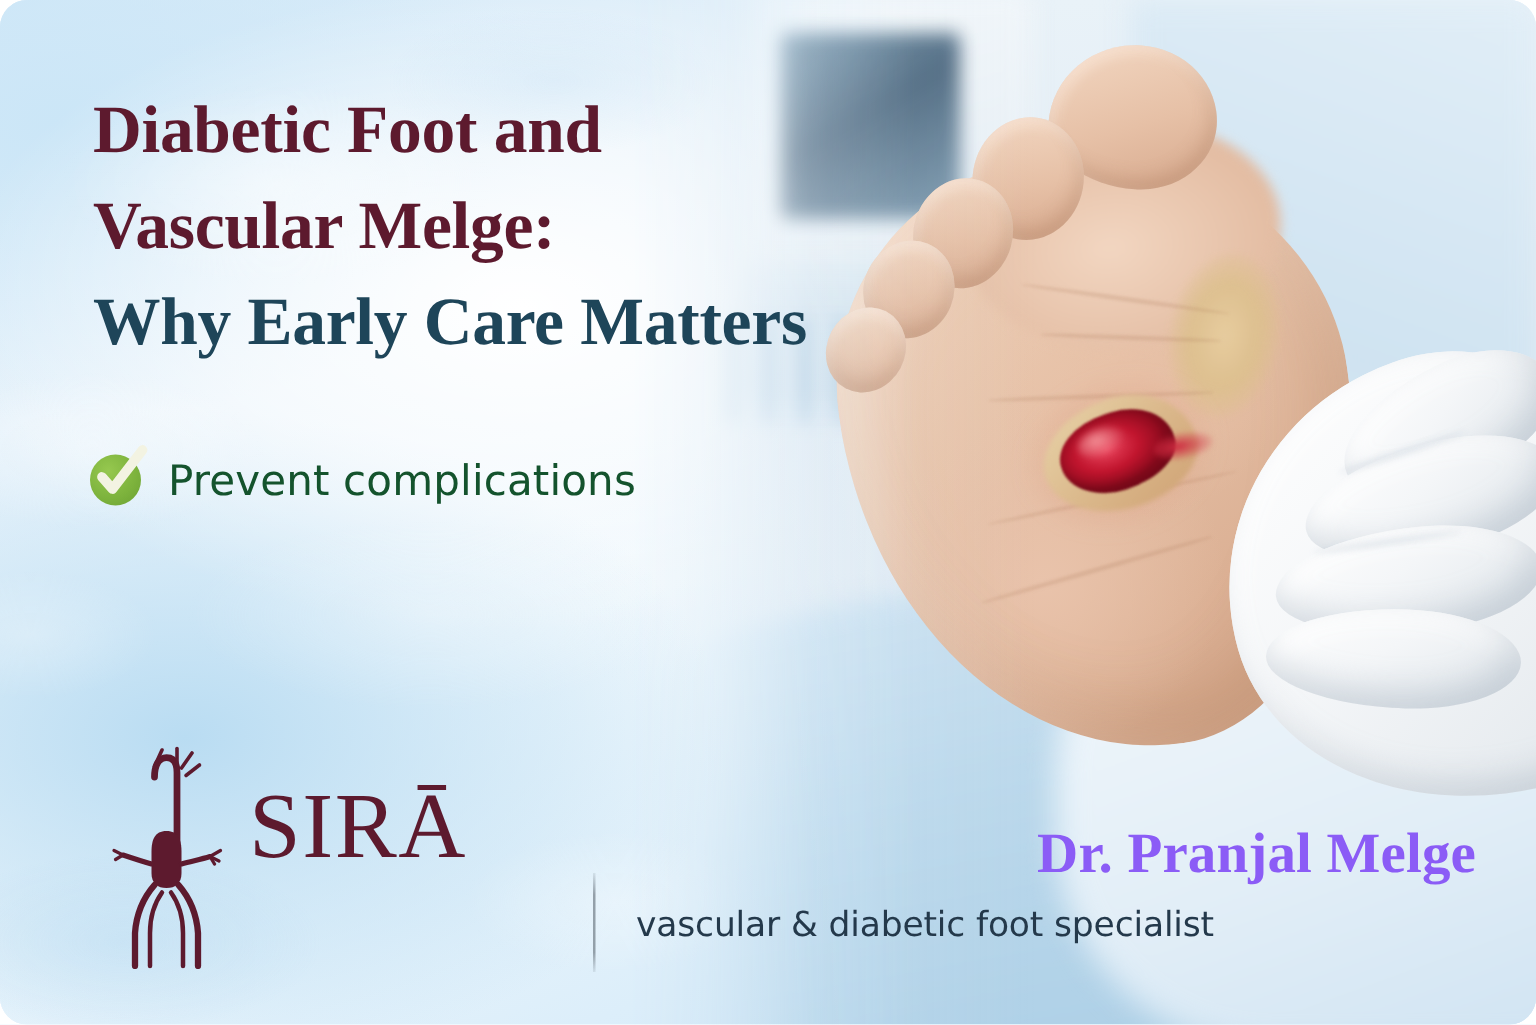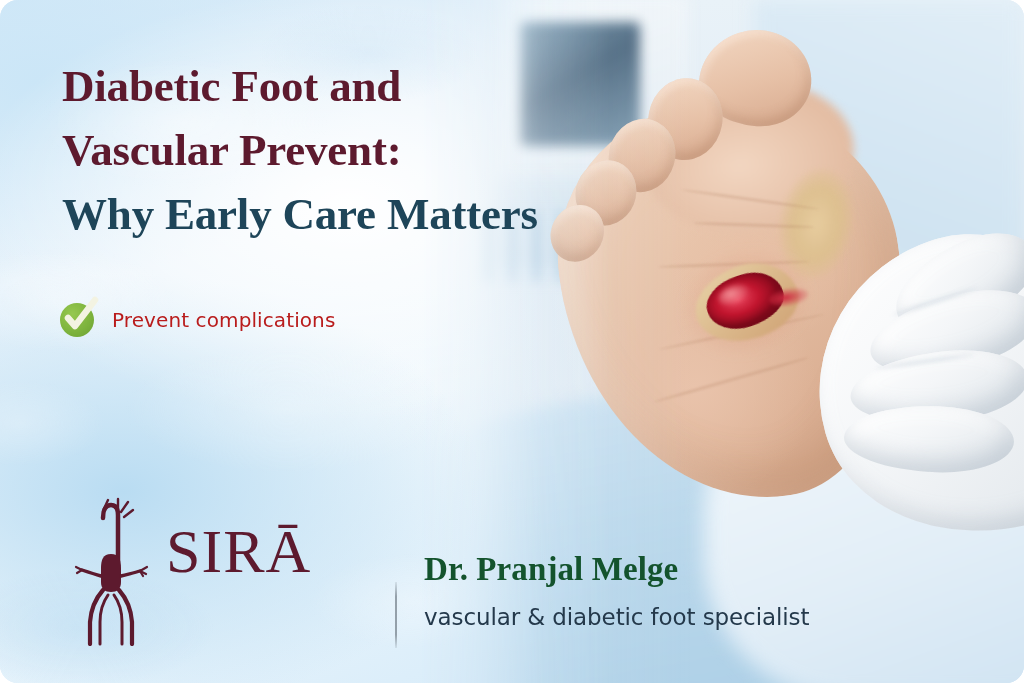--- a/index.html
+++ b/index.html
@@ -283,22 +283,22 @@
     border-radius: 50%;
     background: radial-gradient(circle at 36% 32%, #96c84f 0%, #7cb23c 60%, #6ba033 100%);
   }
   .check-mark {
     position: absolute;
     left: -1px; top: -7px;
     width: 42px; height: 42px;
   }
   .bullet-text {
     font-family: "DejaVu Sans", "Liberation Sans", sans-serif;
-    font-size: 20px;
-    color: #b91c1c;
+    font-size: 28px;
+    color: #14532d;
     letter-spacing: 0.1px;
     white-space: nowrap;
   }
 
   
   .logo {
     position: absolute;
     left: 62px;
     top: 496px;
     width: 320px;
@@ -347,25 +347,26 @@
   
   .doctor {
     position: absolute;
     left: 424px;
     top: 548px;
     width: 560px;
   }
   .doctor-name {
     font-family: "Liberation Serif", "DejaVu Serif", serif;
     font-weight: 700;
-    font-size: 33px;
+    font-size: 38px;
     line-height: 42px;
-    color: #14532d;
+    color: #8b5cf6;
     letter-spacing: 0.1px;
     white-space: nowrap;
+    text-align: right;
   }
   .doctor-role {
     font-family: "DejaVu Sans", "Liberation Sans", sans-serif;
     font-size: 23px;
     line-height: 38px;
     color: #24394b;
     letter-spacing: -0.1px;
     margin-top: 8px;
     white-space: nowrap;
   }
@@ -420,21 +421,21 @@
 
       <div class="glove-wrinkle gw4"></div>
       <div class="glove-wrinkle gw5"></div>
 
       <div class="photo-soften"></div>
     </div>
   </div>
 
   <div class="headline">
     <span class="hl-1">Diabetic Foot and</span>
-    <span class="hl-2">Vascular Prevent:</span>
+    <span class="hl-2">Vascular Melge:</span>
     <span class="hl-3">Why Early Care Matters</span>
   </div>
 
   <div class="bullets">
 
     <div class="bullet-row">
       <span class="check-badge">
         <span class="check-circle"></span>
         <svg class="check-mark" viewBox="0 0 42 42" aria-hidden="true">
           <path d="M9 22 L16 30 L36 4" fill="none" stroke="#f3f3e2" stroke-width="6.5" stroke-linecap="round" stroke-linejoin="round"></path>

